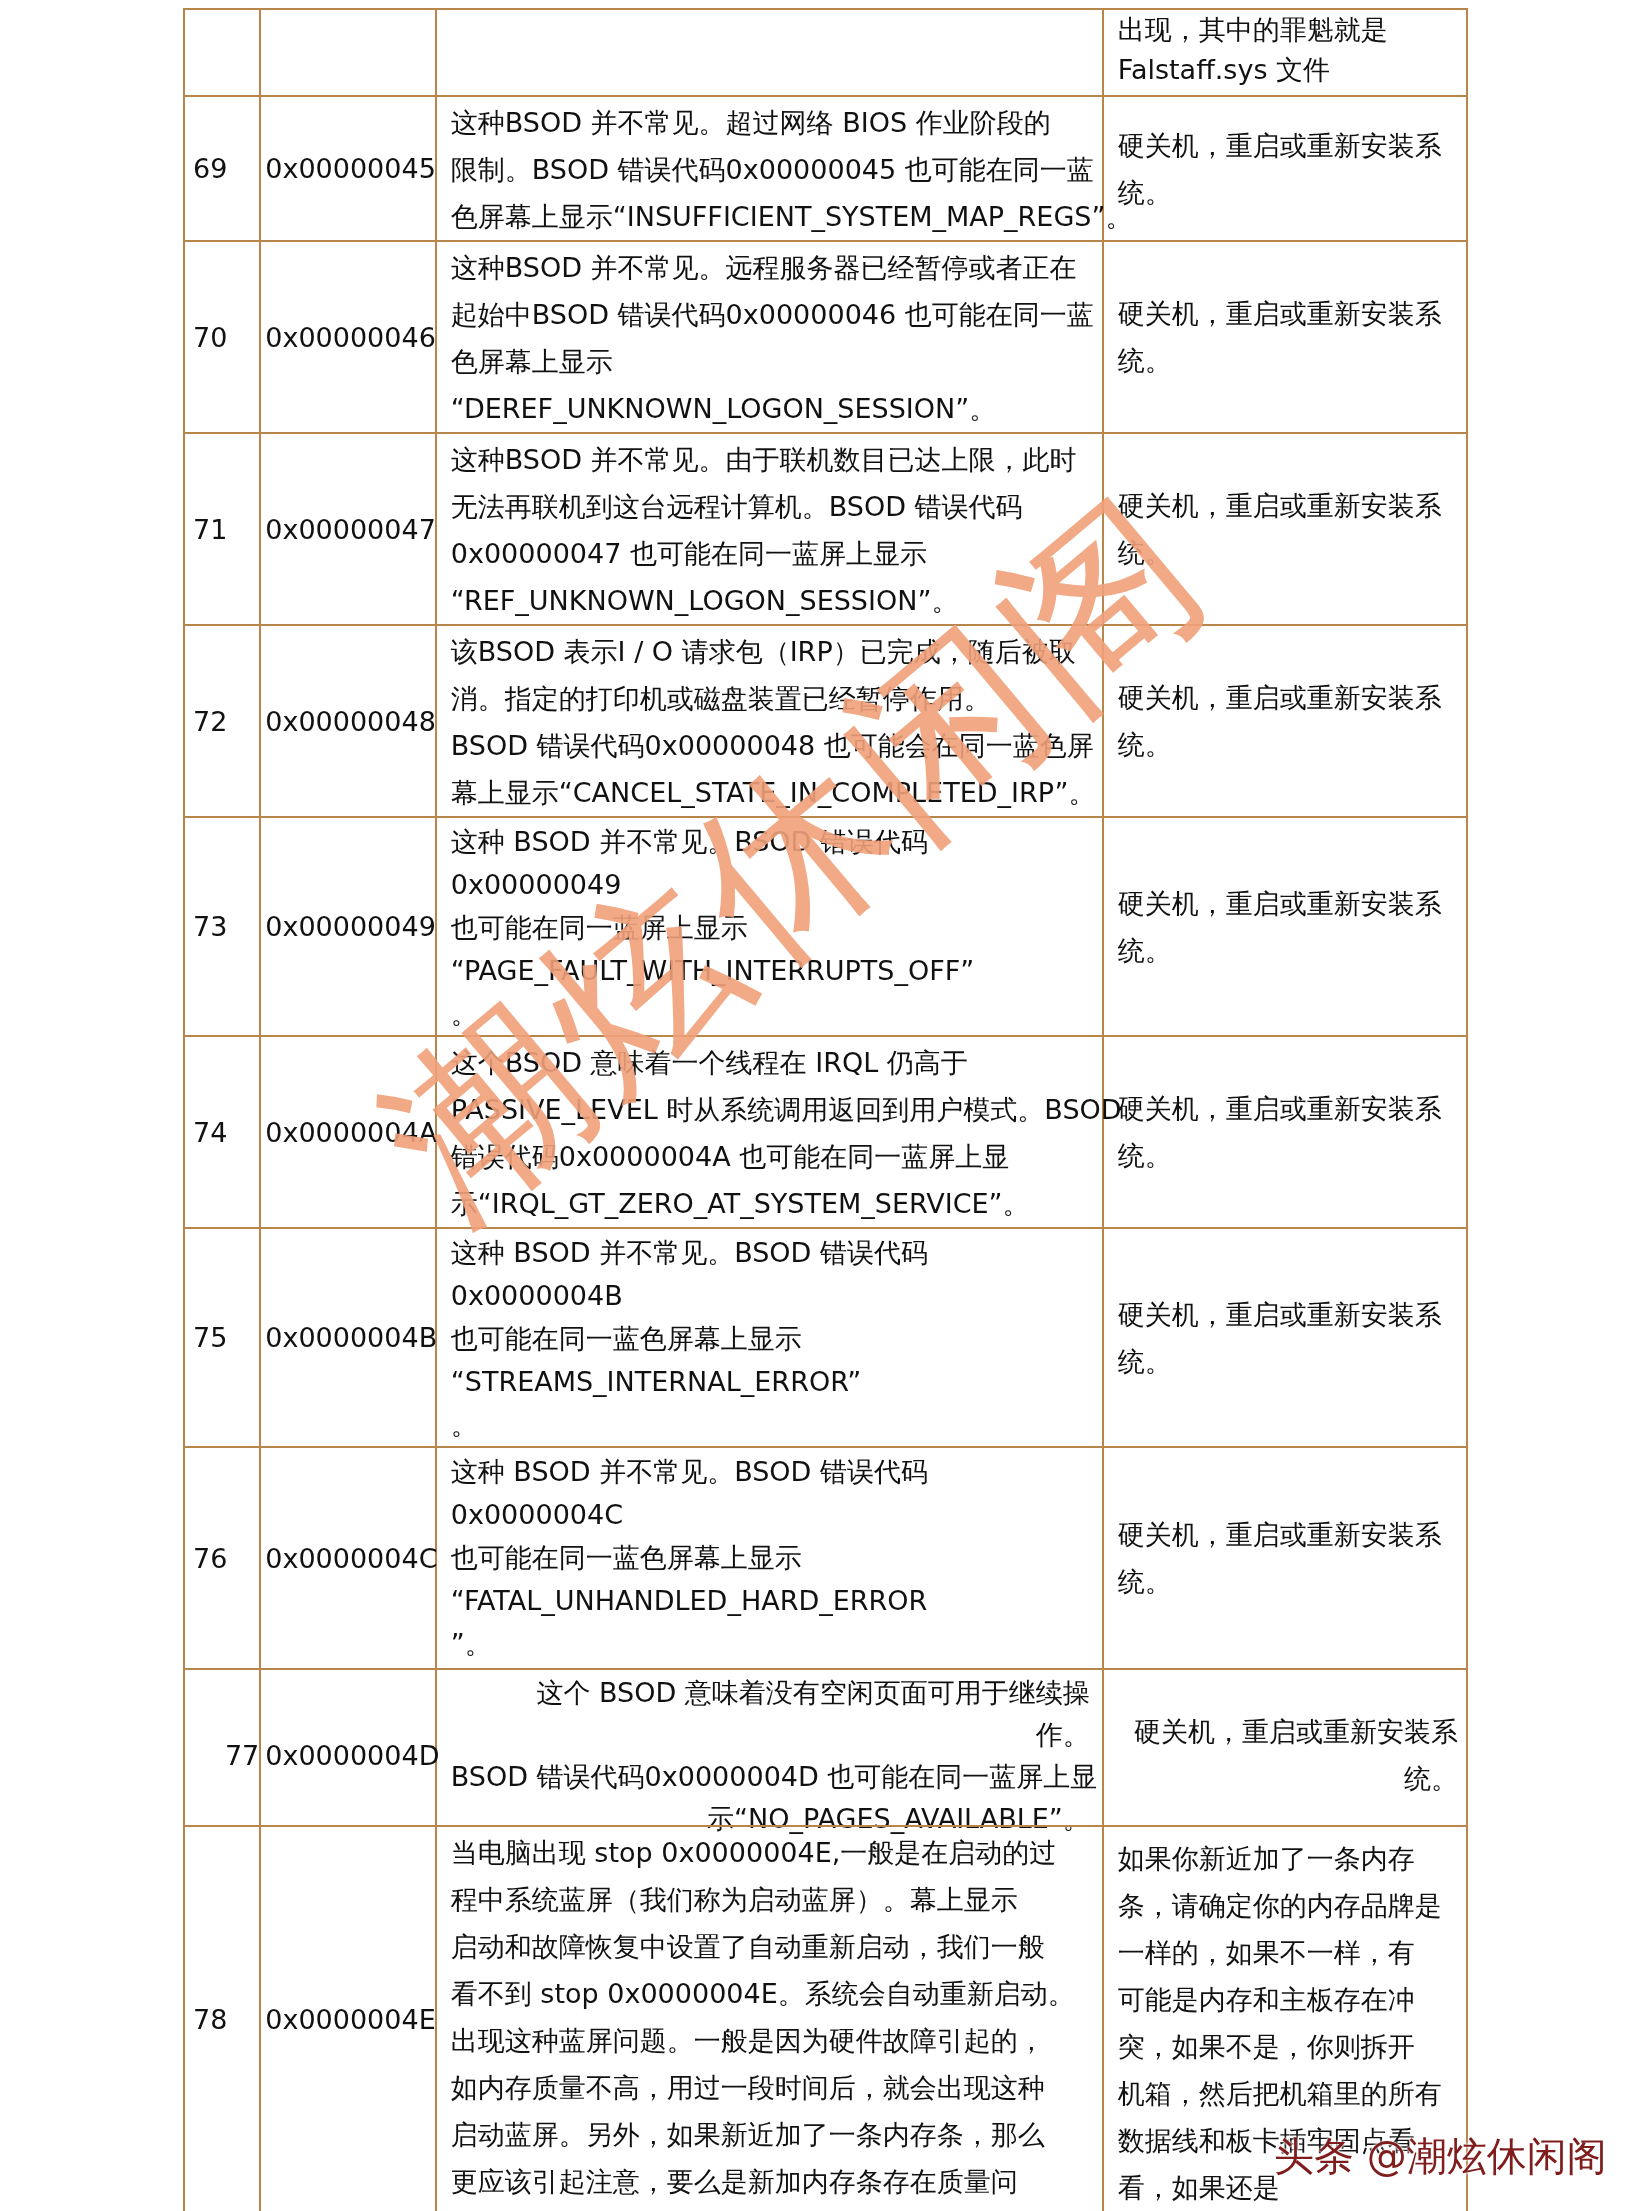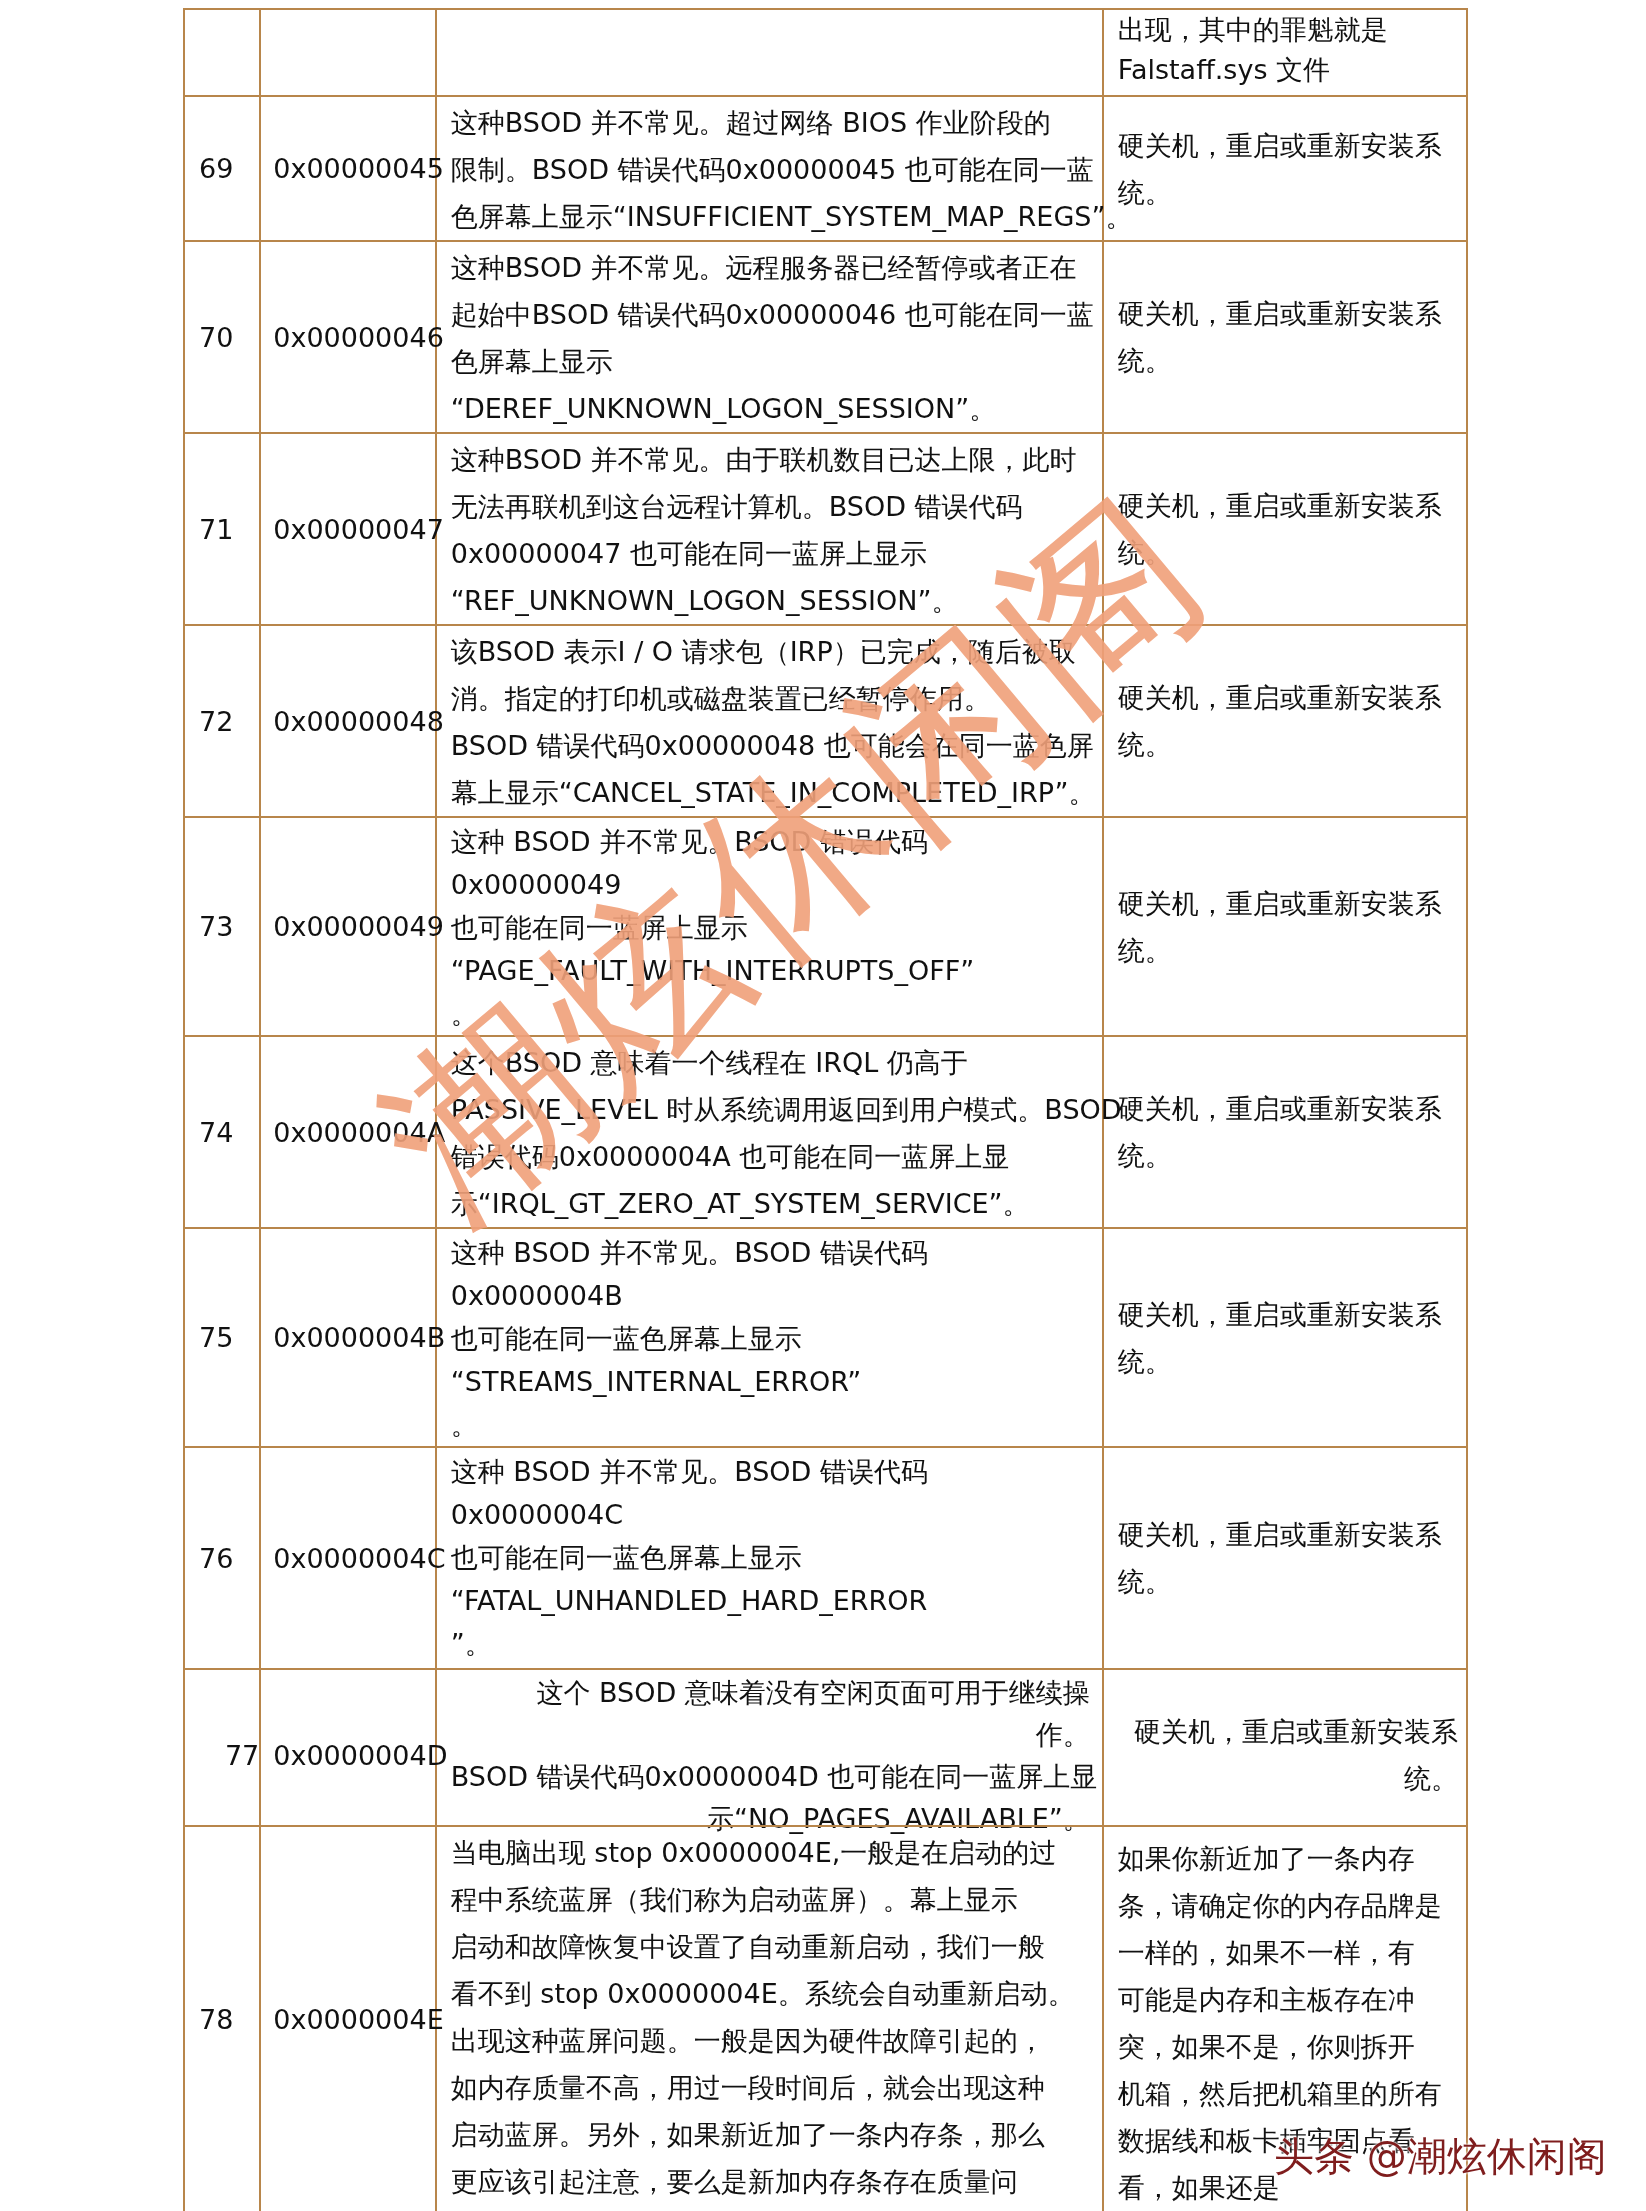--- a/index.html
+++ b/index.html
@@ -1,22 +1,22 @@
 <!DOCTYPE html>
 <html><head>
 <meta charset="utf-8">
 <style>
   html, body { margin: 0; padding: 0; background: #ffffff; }
   body { width: 1647px; height: 2212px; position: relative; overflow: hidden;
          font-family: "DejaVu Sans", "Liberation Sans", sans-serif; color: #111111; }
   .tbl { position: absolute; left: 183px; width: 1285px; border-collapse: collapse; table-layout: fixed; }
   .tbl td { border: 2px solid #b8864b; vertical-align: middle; padding: 0; font-size: 27px; line-height: 47px; }
   .tbl td.desc { vertical-align: top; padding: 2px 12px 0 14px; }
-  .tbl td.num { padding-left: 14px; }
-  .tbl td.code { padding-left: 12px; white-space: nowrap; }
+  .tbl td.num { padding-left: 8px; }
+  .tbl td.code { padding-left: 4px; white-space: nowrap; }
   .tbl td.sol { padding-left: 14px; padding-right: 8px; }
   .tbl td.sol.top { vertical-align: top; padding-top: 8px; }
   .c1 { width: 76px; } .c2 { width: 175px; } .c3 { width: 665px; } .c4 { width: 363px; }
   .line { display: block; white-space: nowrap; }
   #t1 { top: 8px; }
   #t2 { top: 1825px; }
   .tbl tr.last-open td { border-bottom: none; text-align: right; }
   .watermark { position: absolute; left: 299px; top: 557px; width: 995px; height: 597px;
     color: #f0a07a; opacity: 0.9; font-family: "DejaVu Serif", serif; font-size: 189px;
     transform: rotate(-40deg); transform-origin: center; white-space: nowrap; pointer-events: none;

